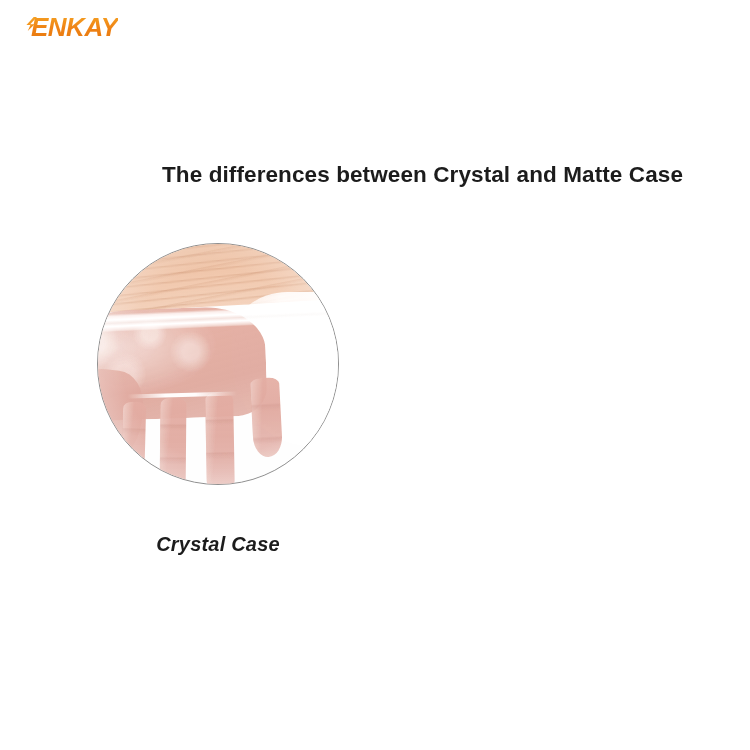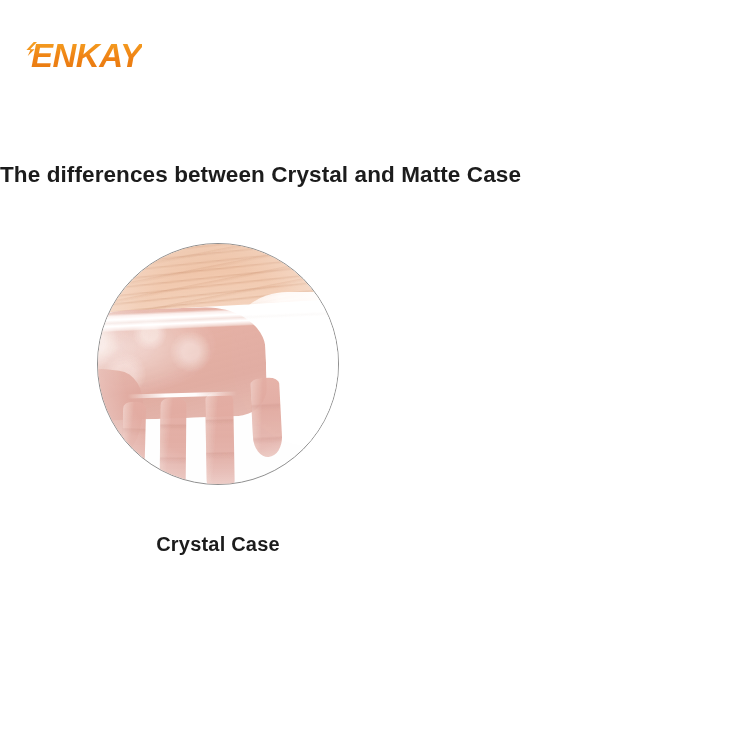--- a/index.html
+++ b/index.html
@@ -12,23 +12,23 @@
     background: #ffffff;
     font-family: "Liberation Sans", sans-serif;
     overflow: hidden;
     position: relative;
   }
 
   
   .brand-logo {
     position: absolute;
     left: 31px;
-    top: 39px;
+    top: 14px;
     font-family: "Liberation Sans", sans-serif;
-    font-size: 33px;
+    font-size: 26px;
     font-weight: bold;
     font-style: italic;
     letter-spacing: -0.5px;
     color: #f08a1c;
     background: linear-gradient(180deg, #f5a323 0%, #ef8214 55%, #e87a10 100%);
     -webkit-background-clip: text;
     background-clip: text;
     -webkit-text-fill-color: transparent;
     line-height: 1;
     white-space: nowrap;
@@ -44,21 +44,21 @@
     -webkit-clip-path: polygon(70% 0%, 100% 0%, 38% 52%, 78% 52%, 16% 100%, 40% 58%, 4% 58%);
     clip-path: polygon(70% 0%, 100% 0%, 38% 52%, 78% 52%, 16% 100%, 40% 58%, 4% 58%);
   }
 
   
   .page-title {
     position: absolute;
     left: 0;
     top: 146px;
     width: 683px;
-    text-align: left;
+    text-align: right;
     font-size: 22.5px;
     font-weight: bold;
     color: #1c1c1c;
     letter-spacing: 0.1px;
     line-height: 1.2;
   }
 
   
   .compare-row {
     position: absolute;
@@ -289,20 +289,21 @@
   }
 
   
   .case-caption {
     margin-top: 48px;
     text-align: center;
     font-size: 20px;
     font-weight: bold;
     color: #1c1c1c;
     letter-spacing: 0.2px;
+    font-style: italic;
   }
 </style>
 </head>
 <body>
 
 <div class="brand-logo">ENKAY</div>
 
 <h1 class="page-title">The differences between Crystal and Matte Case</h1>
 
 <div class="compare-row">

